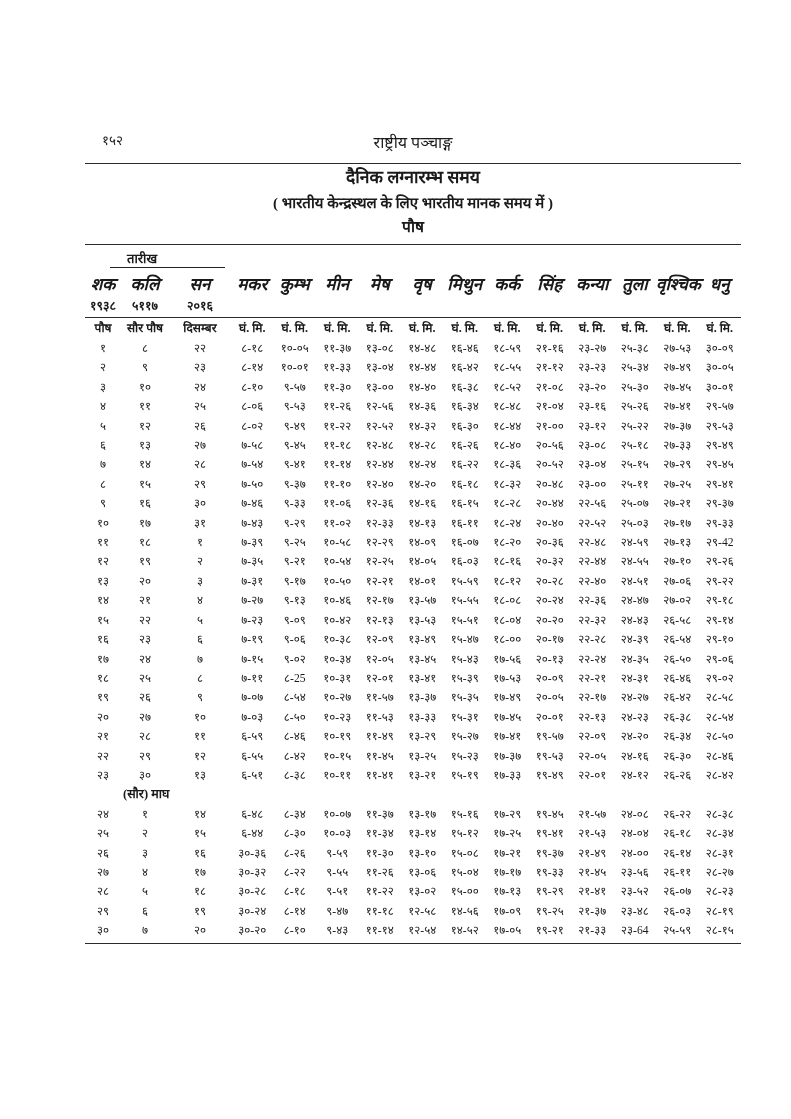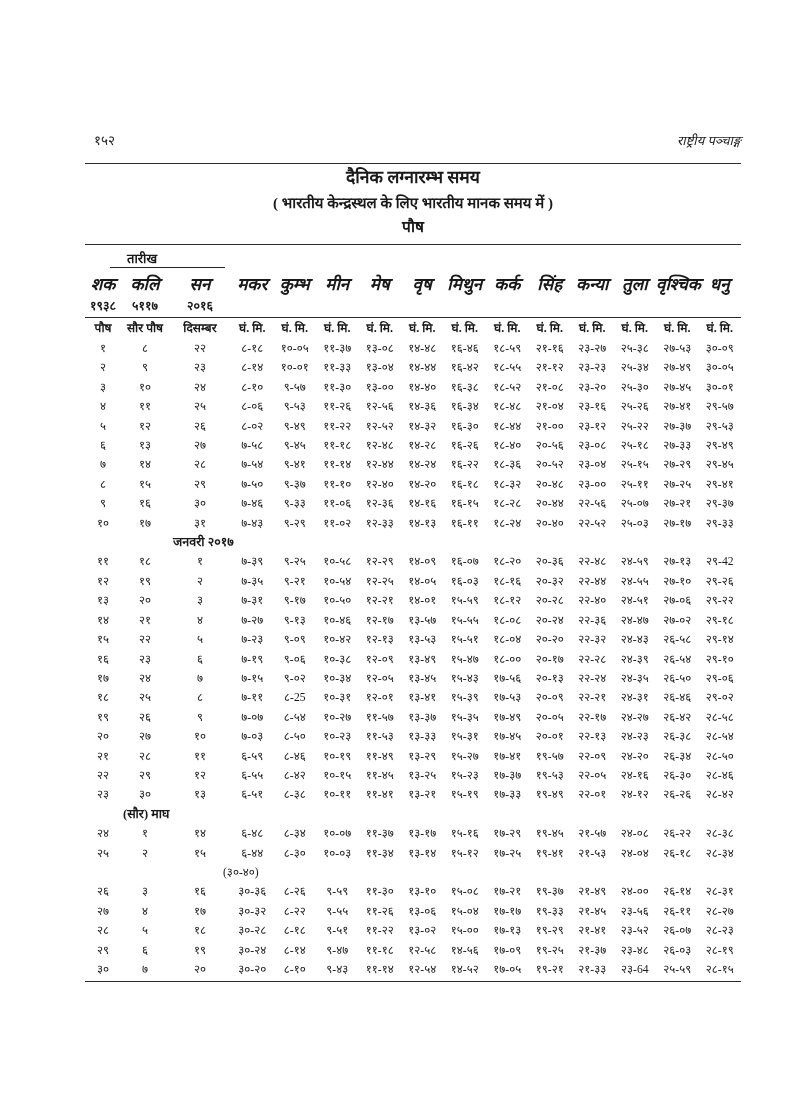--- a/index.html
+++ b/index.html
@@ -1,21 +1,21 @@
 <!DOCTYPE html>
 <html><head>
 <meta charset="utf-8">
 <style>
   html,body{margin:0;padding:0;background:#e8e8e8;}
   .page{position:relative;width:791px;height:1119px;background:#ffffff;color:#1a1a1a;
         font-family:"Liberation Serif","DejaVu Sans",serif;overflow:hidden;}
   .content{margin-left:85px;width:656px;}
   .runhead{padding-top:131px;position:relative;height:20px;}
-  .pagenum{position:absolute;left:9px;top:131px;font-size:13.5px;}
-  .rhtitle{display:block;text-align:right;font-style:italic;font-size:13px;}
+  .pagenum{position:absolute;left:17px;top:131px;font-size:13.5px;}
+  .rhtitle{display:block;text-align:center;font-size:16px;}
   .rule{height:0;border-top:1.6px solid #2b2b2b;}
   .rule-head{margin-top:12px;}
   .title{margin-top:0;text-align:center;font-size:17.5px;font-weight:bold;}
   .subtitle{margin-top:4px;text-align:center;font-size:15px;font-weight:bold;}
   .month{margin-top:3px;margin-bottom:7px;text-align:center;font-size:15.5px;font-weight:bold;}
   .tarikh-row{height:24px;padding-top:4px;}
   .tarikh{display:inline-block;margin-left:25px;width:115px;border-bottom:1.4px solid #222;
           padding-left:17px;font-weight:bold;font-size:13px;height:19px;box-sizing:border-box;}
   .trow{display:grid;grid-template-columns:36px 48px 62px repeat(12,42.5px);}
   .c{text-align:center;font-size:11.6px;line-height:19.4px;white-space:nowrap;}
@@ -258,21 +258,20 @@
           <div class="c">१२-३३</div>
           <div class="c">१४-१३</div>
           <div class="c">१६-११</div>
           <div class="c">१८-२४</div>
           <div class="c">२०-४०</div>
           <div class="c">२२-५२</div>
           <div class="c">२५-०३</div>
           <div class="c">२७-१७</div>
           <div class="c">२९-३३</div>
         </div>
-        <div class="seclabel jan">जनवरी २०१७</div>
         <div class="trow body">
           <div class="c">११</div>
           <div class="c">१८</div>
           <div class="c">१</div>
           <div class="c">७-३९</div>
           <div class="c">९-२५</div>
           <div class="c">१०-५८</div>
           <div class="c">१२-२९</div>
           <div class="c">१४-०९</div>
           <div class="c">१६-०७</div>
@@ -515,21 +514,20 @@
           <div class="c">११-३४</div>
           <div class="c">१३-१४</div>
           <div class="c">१५-१२</div>
           <div class="c">१७-२५</div>
           <div class="c">१९-४१</div>
           <div class="c">२१-५३</div>
           <div class="c">२४-०४</div>
           <div class="c">२६-१८</div>
           <div class="c">२८-३४</div>
         </div>
-        <div class="seclabel note">(३०-४०)</div>
         <div class="trow body">
           <div class="c">२६</div>
           <div class="c">३</div>
           <div class="c">१६</div>
           <div class="c">३०-३६</div>
           <div class="c">८-२६</div>
           <div class="c">९-५९</div>
           <div class="c">११-३०</div>
           <div class="c">१३-१०</div>
           <div class="c">१५-०८</div>

